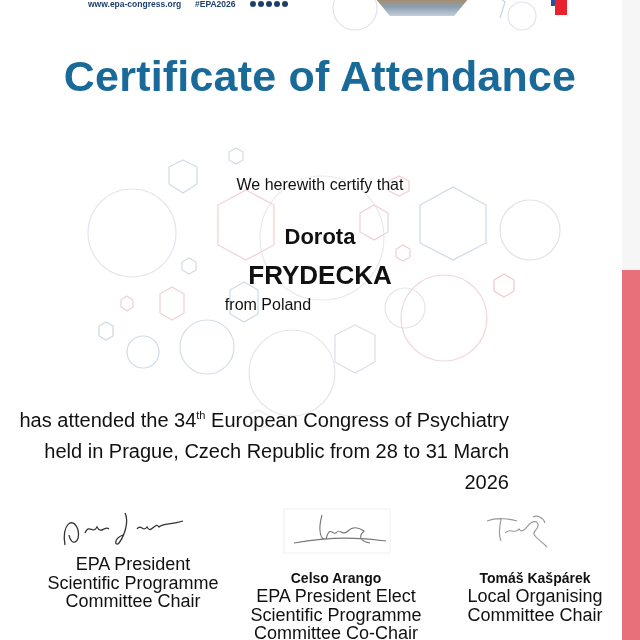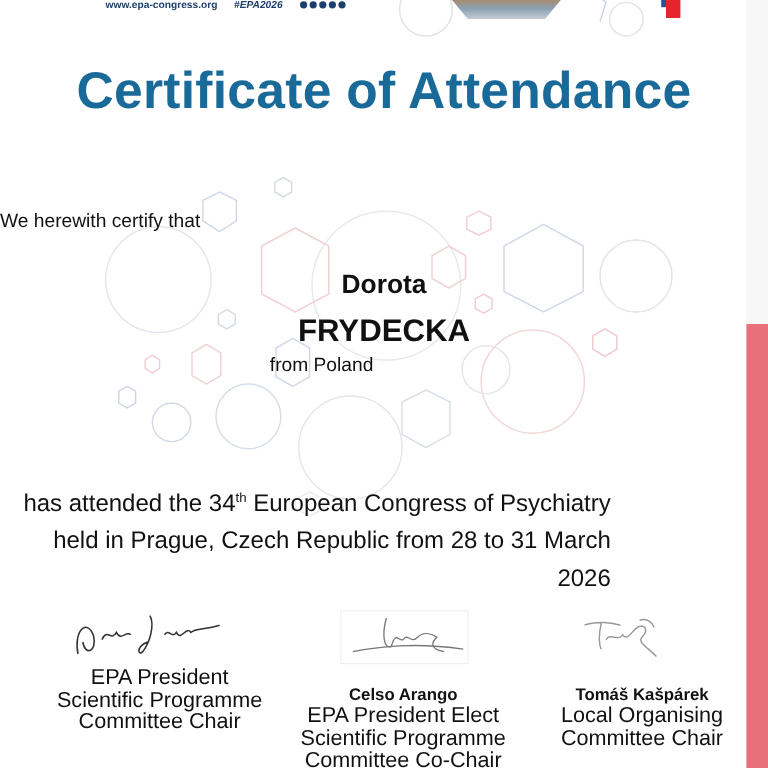--- a/index.html
+++ b/index.html
@@ -6,41 +6,41 @@
   body {
     width: 640px; height: 640px; overflow: hidden; position: relative;
     background: #ffffff;
     font-family: "Liberation Sans", "DejaVu Sans", sans-serif;
     color: #111;
   }
   .page { position: absolute; inset: 0; padding-left: 12px; }
   
   .topbar { position: absolute; top: 0; left: 0; width: 640px; height: 16px; }
   .url { position: absolute; left: 88px; top: -1px; font-size: 8.5px; font-weight: bold; color: #1d3f6e; }
-  .hashtag { position: absolute; left: 195px; top: -1px; font-size: 8.5px; font-weight: bold; color: #1d3f6e; font-style: italic; }
+  .hashtag { position: absolute; left: 195px; top: -1px; font-size: 8.5px; font-weight: bold; color: #1d3f6e; }
   .social { position: absolute; left: 250px; top: 1px; display: flex; gap: 2px; }
   .social span { width: 6px; height: 6px; border-radius: 50%; background: #1d3f6e; display: block; }
   .photo-hex {
     position: absolute; left: 372px; top: -20px; width: 100px; height: 36px;
     background: linear-gradient(180deg, #6b5a3a 0%, #b7824e 45%, #8aa0b2 75%, #c5cdd6 100%);
     clip-path: polygon(12% 0, 88% 0, 100% 40%, 82% 100%, 18% 100%, 0 40%);
   }
   .flag { position: absolute; left: 555px; top: 0; width: 12px; height: 15px; background: #e8232e; }
   .flag::before { content:""; position:absolute; left:-4px; top:0; width:4px; height:6px; background:#2a4f9a; }
   
   .side-strip { position: absolute; right: 0; top: 0; width: 18px; height: 640px; background: #f6f6f6; }
   .side-strip .red { position: absolute; left: 0; top: 270px; width: 18px; height: 370px; background: #e8707a; }
   
   svg.bg { position: absolute; left: 0; top: 0; }
   
   .title {
     position: absolute; left: 0; width: 640px; top: 52px; text-align: center;
     font-size: 43px; font-weight: bold; color: #1a6a99; letter-spacing: 0.2px;
   }
-  .certify { position: absolute; left: 0; width: 640px; top: 176px; text-align: left; font-size: 16px; color: #111; }
+  .certify { position: absolute; left: 0; width: 640px; top: 176px; text-align: center; font-size: 16px; color: #111; }
   .name1 { position: absolute; left: 0; width: 640px; top: 224px; text-align: center; font-size: 22px; font-weight: bold; }
   .name2 { position: absolute; left: 0; width: 640px; top: 260px; text-align: center; font-size: 26px; font-weight: bold; }
   .from { position: absolute; left: 0; width: 536px; top: 296px; text-align: center; font-size: 16px; }
   .attended { position: absolute; left: 0; width: 509px; top: 400px; text-align: right; font-size: 20px; line-height: 31px; }
   .attended sup { font-size: 11px; }
   
   .sig { position: absolute; top: 505px; width: 200px; text-align: center; }
   .sig .scribble { height: 50px; position: relative; }
   .sig .name { font-size: 14px; font-weight: bold; margin-top: 14px; line-height: 18px; }
   .sig .role { font-size: 18px; line-height: 18.5px; }

